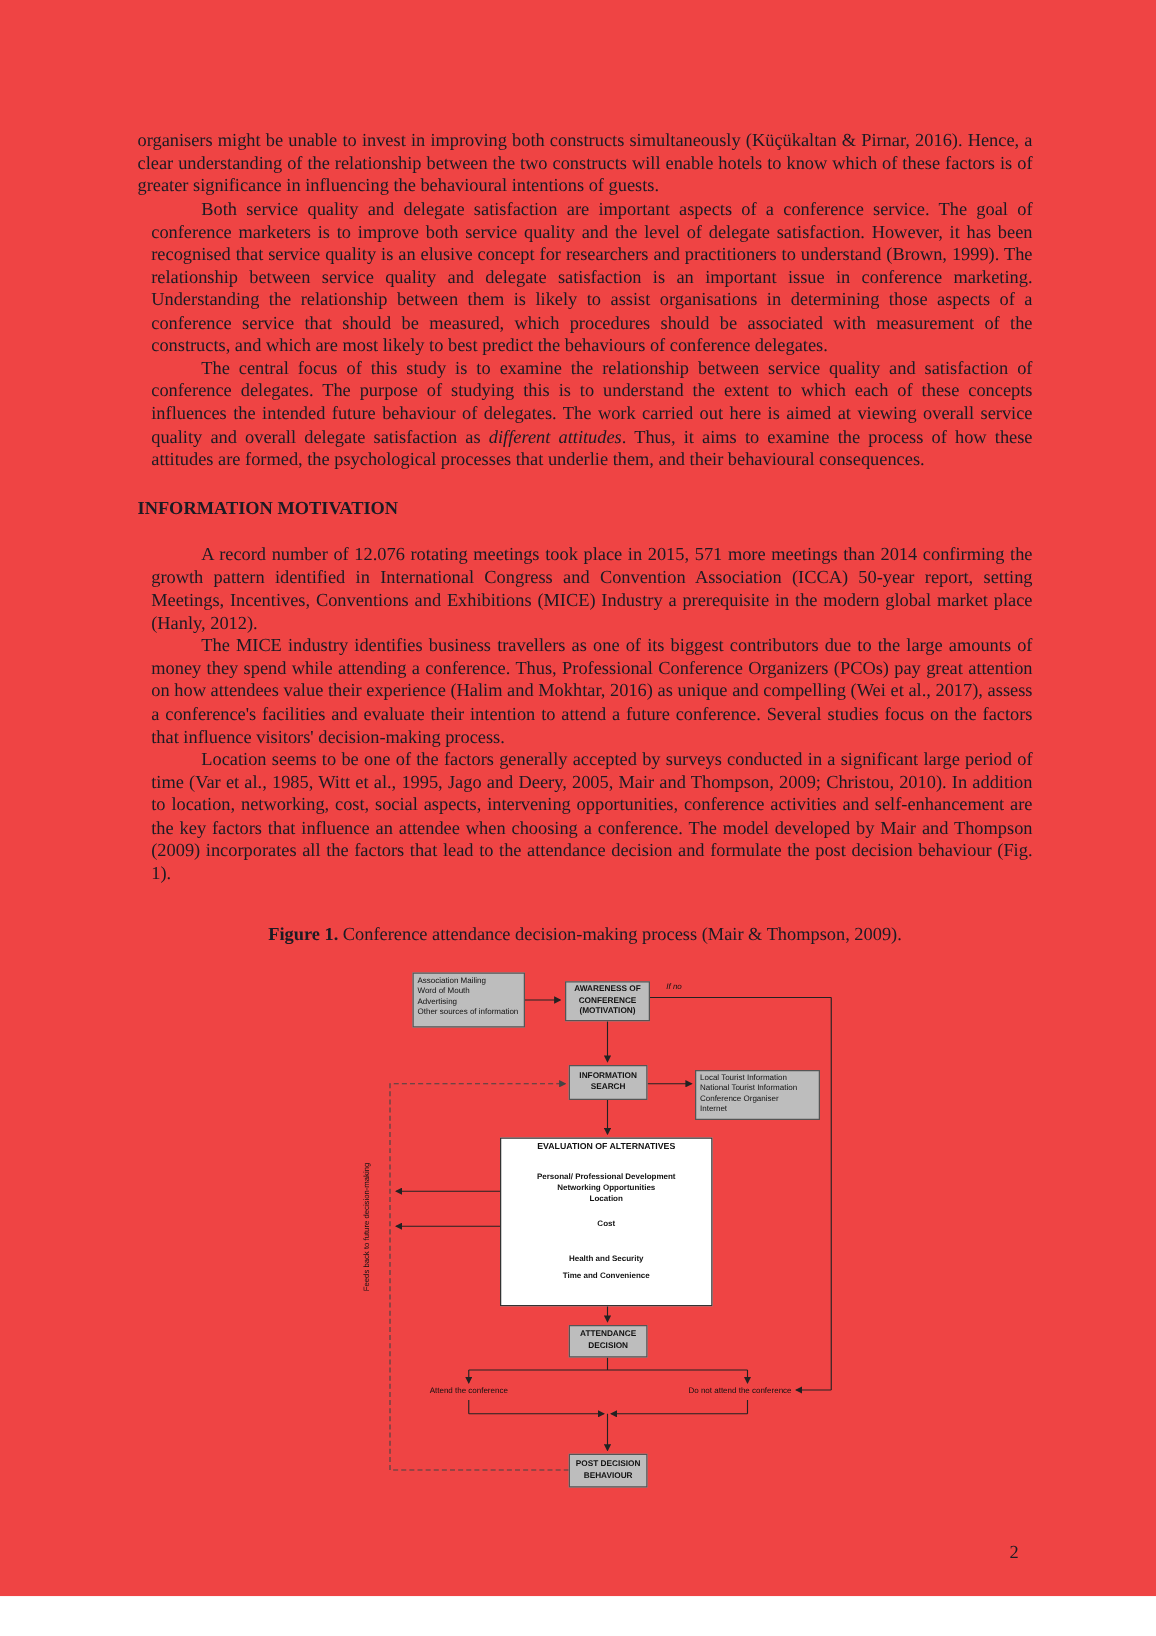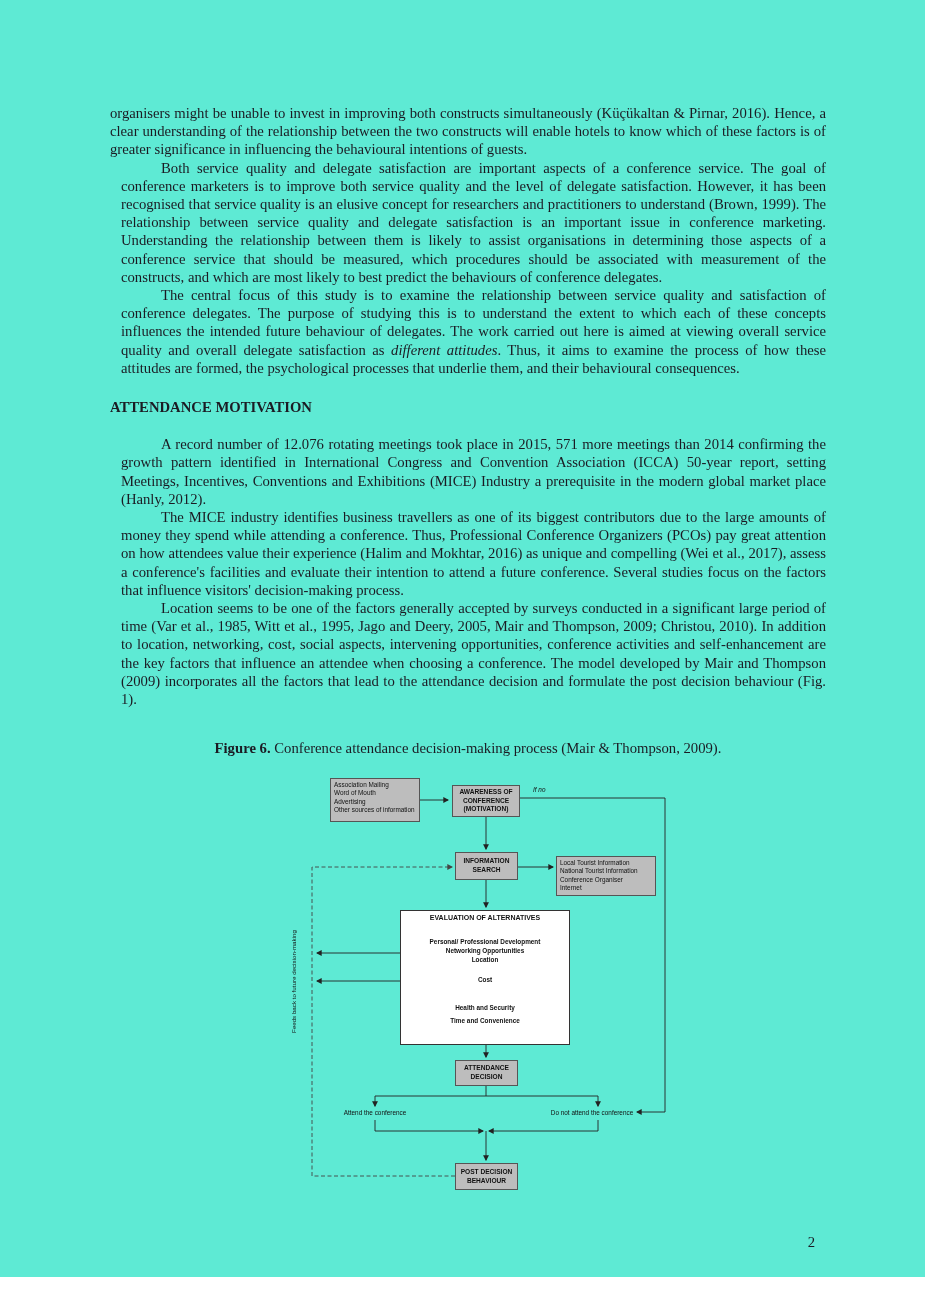--- a/index.html
+++ b/index.html
@@ -1,18 +1,18 @@
 <!DOCTYPE html>
 <html><head>
 <meta charset="utf-8">
 <style>
   * { margin:0; padding:0; box-sizing:border-box; }
   html,body { background:#ffffff; }
   .page {
-    position:relative; width:925px; height:1277px; background:#5eead4;
+    position:relative; width:925px; height:1277px; background:#ef4444;
     font-family:"Liberation Serif", serif; color:#1b1b23; overflow:hidden;
   }
   .text-block {
     position:absolute; left:110px; top:104px; width:716px;
     font-size:14.7px; line-height:18.2px; text-align:justify;
   }
   .text-block p { margin:0; }
   p.indent { text-indent:40px;margin-left:11px; }
   .heading { font-weight:bold; margin-top:21px !important; margin-bottom:19px !important; }
   .caption {
@@ -49,27 +49,27 @@
 </style>
 </head>
 <body>
 
 <div class="page">
 
   <div class="text-block">
     <p>organisers might be unable to invest in improving both constructs simultaneously (Küçükaltan &amp; Pirnar, 2016). Hence, a clear understanding of the relationship between the two constructs will enable hotels to know which of these factors is of greater significance in influencing the behavioural intentions of guests.</p>
     <p class="indent">Both service quality and delegate satisfaction are important aspects of a conference service. The goal of conference marketers is to improve both service quality and the level of delegate satisfaction. However, it has been recognised that service quality is an elusive concept for researchers and practitioners to understand (Brown, 1999). The relationship between service quality and delegate satisfaction is an important issue in conference marketing. Understanding the relationship between them is likely to assist organisations in determining those aspects of a conference service that should be measured, which procedures should be associated with measurement of the constructs, and which are most likely to best predict the behaviours of conference delegates.</p>
     <p class="indent"><span>The central focus of this study is to examine the relationship between service quality and satisfaction of conference delegates. The purpose of studying this is to understand the extent to which each of these concepts influences the intended future behaviour of delegates. The work carried out here is aimed at viewing overall service quality and overall delegate satisfaction as </span><i>different attitudes</i><span>. Thus, it aims to examine the process of how these attitudes are formed, the psychological processes that underlie them, and their behavioural consequences.</span></p>
-    <p class="heading">ATTENDANCE MOTIVATION</p>
+    <p class="heading">INFORMATION MOTIVATION</p>
     <p class="indent">A record number of 12.076 rotating meetings took place in 2015, 571 more meetings than 2014 confirming the growth pattern identified in International Congress and Convention Association (ICCA) 50-year report, setting Meetings, Incentives, Conventions and Exhibitions (MICE) Industry a prerequisite in the modern global market place (Hanly, 2012).</p>
     <p class="indent">The MICE industry identifies business travellers as one of its biggest contributors due to the large amounts of money they spend while attending a conference. Thus, Professional Conference Organizers (PCOs) pay great attention on how attendees value their experience (Halim and Mokhtar, 2016) as unique and compelling (Wei et al., 2017), assess a conference's facilities and evaluate their intention to attend a future conference. Several studies focus on the factors that influence visitors' decision-making process.</p>
     <p class="indent">Location seems to be one of the factors generally accepted by surveys conducted in a significant large period of time (Var et al., 1985, Witt et al., 1995, Jago and Deery, 2005, Mair and Thompson, 2009; Christou, 2010). In addition to location, networking, cost, social aspects, intervening opportunities, conference activities and self-enhancement are the key factors that influence an attendee when choosing a conference.  The model developed by Mair and Thompson (2009) incorporates all the factors that lead to the attendance decision and formulate the post decision behaviour (Fig. 1).</p>
   </div>
 
-  <div class="caption"><b>Figure 6.</b><span> Conference attendance decision-making process (Mair &amp; Thompson, 2009).</span></div>
+  <div class="caption"><b>Figure 1.</b><span> Conference attendance decision-making process (Mair &amp; Thompson, 2009).</span></div>
 
   <div class="diagram">
 
     <svg width="385" height="430" viewBox="0 0 385 430">
       <defs>
         <marker id="arr" viewBox="0 0 10 10" refX="8" refY="5" markerWidth="6.5" markerHeight="6.5" orient="auto">
           <path d="M0,0 L10,5 L0,10 z" fill="#222"></path>
         </marker>
         <marker id="arrd" viewBox="0 0 10 10" refX="8" refY="5" markerWidth="6.5" markerHeight="6.5" orient="auto">
           <path d="M0,0 L10,5 L0,10 z" fill="#444"></path>

